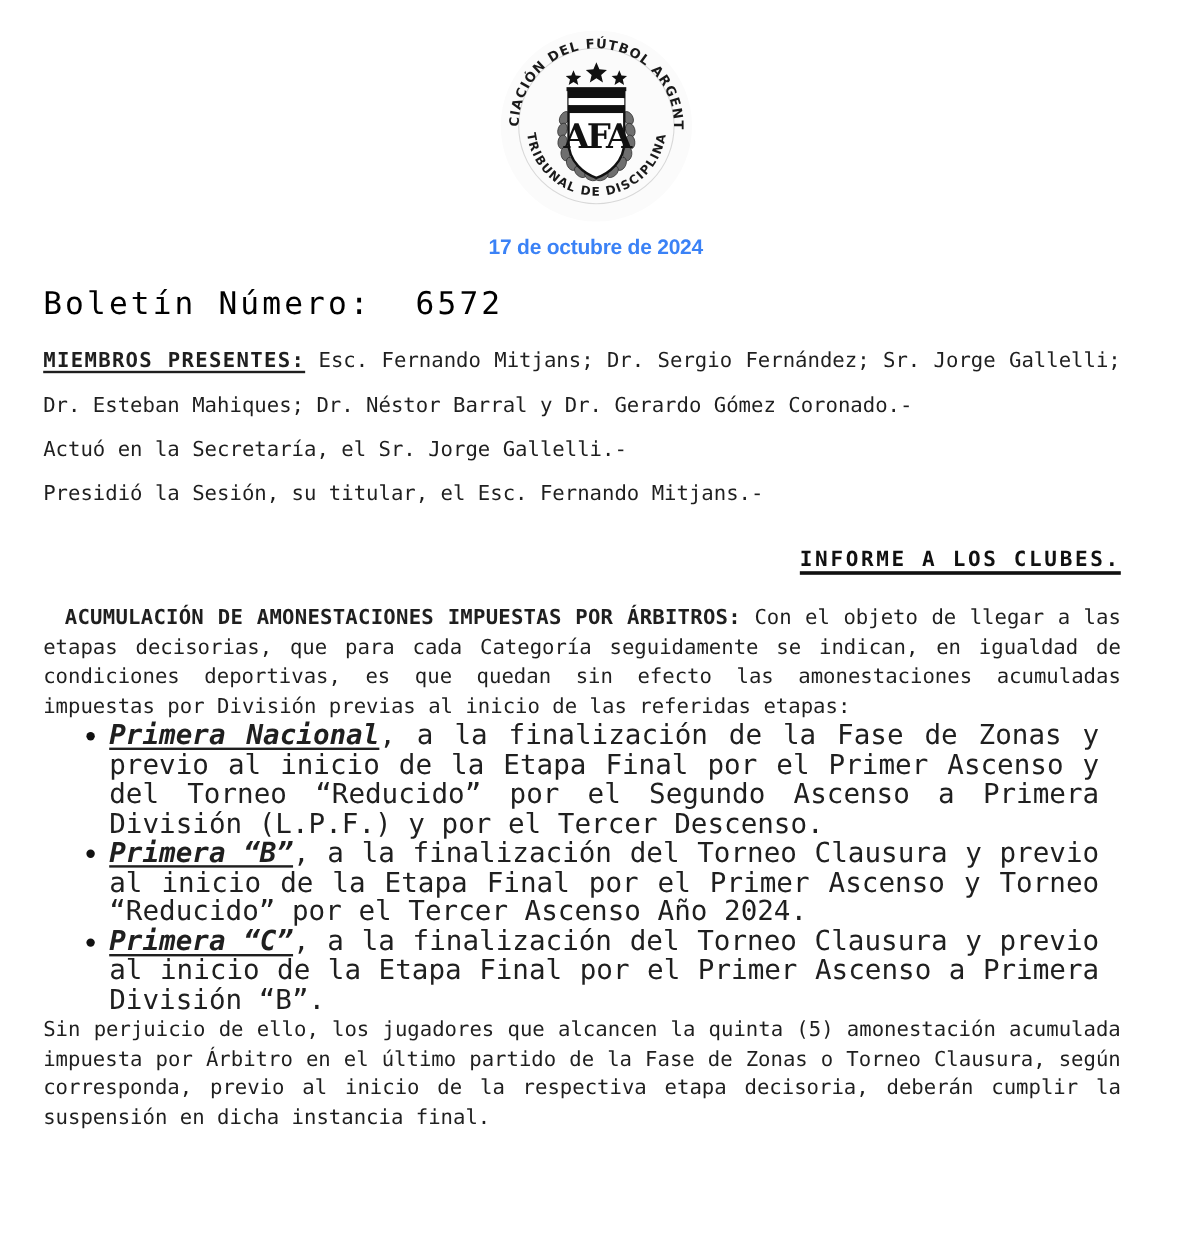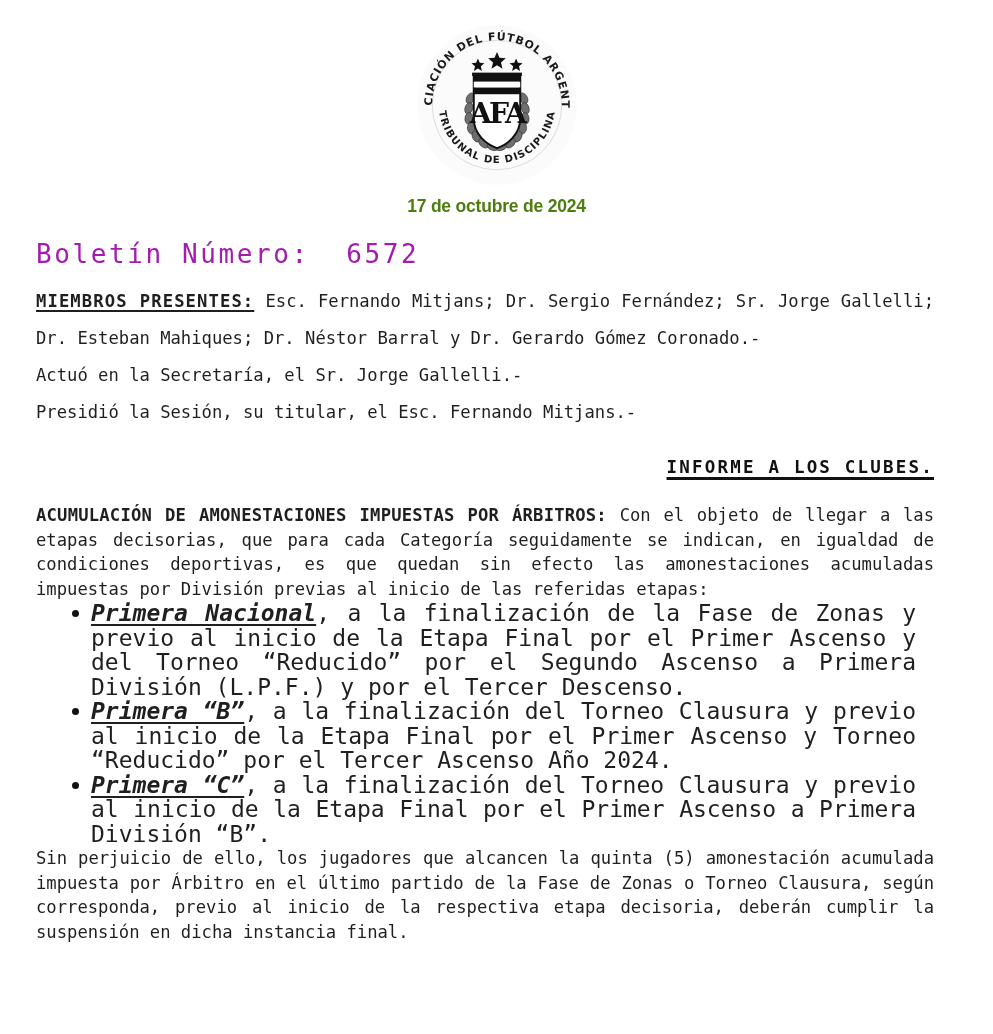--- a/index.html
+++ b/index.html
@@ -39,31 +39,31 @@
     position: relative;
   }
   .crest svg { display: block; width: 166px; height: 166px; }
 
   .doc-date {
     text-align: center;
     font-family: "Liberation Sans", "DejaVu Sans", sans-serif;
     font-weight: bold;
     font-size: 17.5px;
     letter-spacing: -0.2px;
-    color: #4d7c0f;
+    color: #3b82f6;
     margin-top: 8px;
   }
 
   
   .bulletin-no {
     margin: 22px 12px 0 36px;
     font-family: "DejaVu Sans Mono", "Liberation Mono", monospace;
     font-size: 26px;
     letter-spacing: 2.6px;
-    color: #a21caf;
+    color: #000000;
     white-space: pre;
   }
 
   
   .content {
     margin: 14px 36px 0 36px;
     width: 898px;
   }
 
   .para {
@@ -80,20 +80,21 @@
   .lbl-bold-ul {
     font-weight: bold;
     text-decoration: underline;
     text-decoration-thickness: 2px;
     text-underline-offset: 3px;
     letter-spacing: 1.1px;
   }
   .lbl-bold {
     font-weight: bold;
     letter-spacing: 0.2px;
+    margin-left: 18px;
   }
 
   .section-title {
     text-align: right;
     font-family: "DejaVu Sans Mono", "Liberation Mono", monospace;
     font-weight: bold;
     font-size: 17.5px;
     letter-spacing: 2.2px;
     margin: 26px 0 26px 0;
     color: #111;

